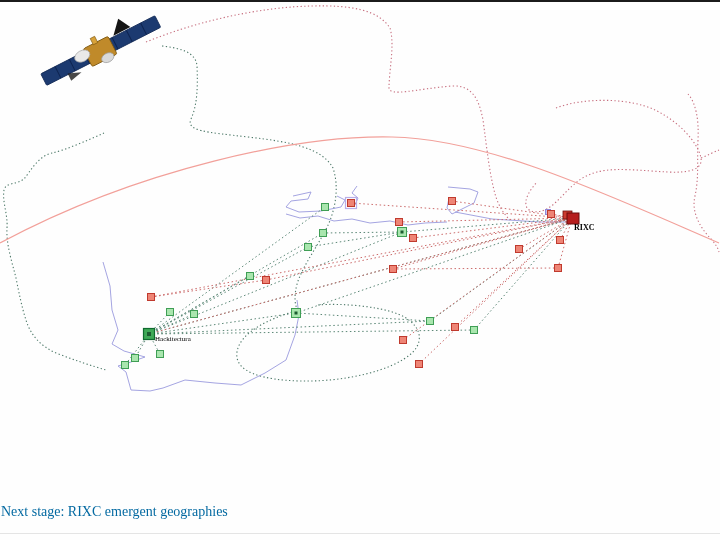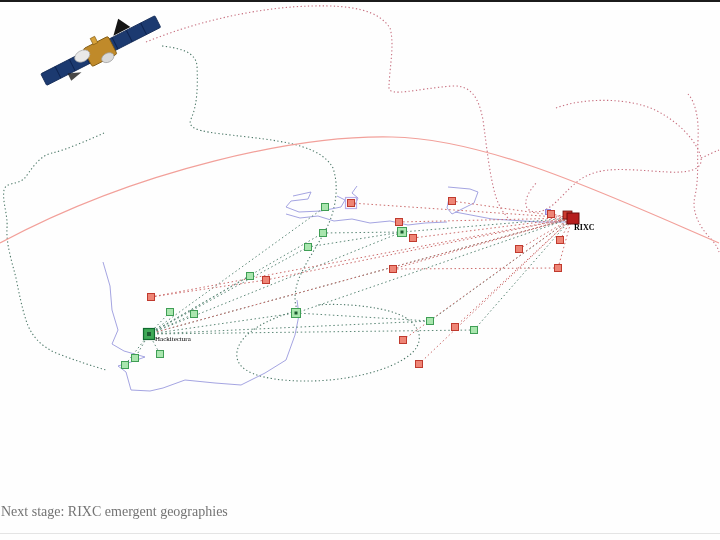--- a/index.html
+++ b/index.html
@@ -1,21 +1,21 @@
 <!DOCTYPE html>
 <html><head>
 <meta charset="utf-8">
 <style>
   html,body{margin:0;padding:0;background:#ffffff;}
   .stage{position:relative;width:720px;height:540px;background:#fefefe;overflow:hidden;
          font-family:"Liberation Serif", serif;}
   .stage svg{position:absolute;left:0;top:0;}
   .topbar{position:absolute;left:0;top:0;width:720px;height:2px;background:#1b1b1b;}
   .bottomline{position:absolute;left:0;top:533px;width:720px;height:1px;background:#e4e4e4;}
-  .caption{position:absolute;left:1px;top:504px;font-size:14px;color:#737373;
+  .caption{position:absolute;left:1px;top:504px;font-size:14px;color:#0369a1;
            font-family:"Liberation Serif", serif;}
   text{font-family:"Liberation Serif", serif;}
 </style>
 </head>
 <body>
 
 <div class="stage">
 
   <svg id="viz" width="720" height="540" viewBox="0 0 720 540">
     <g id="layer-contours">

